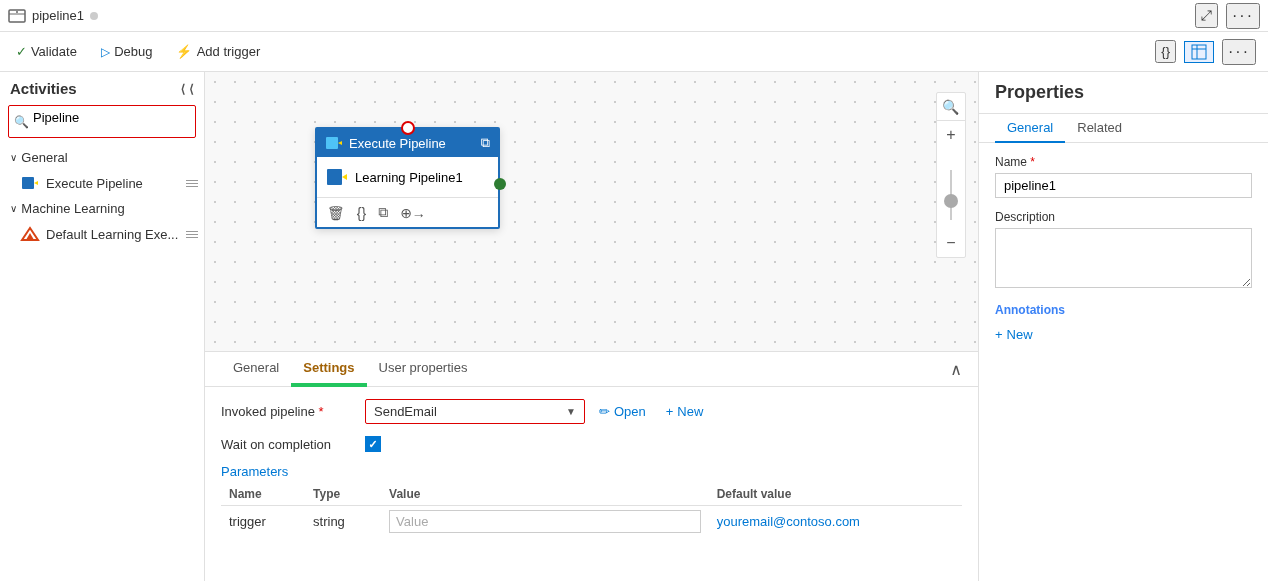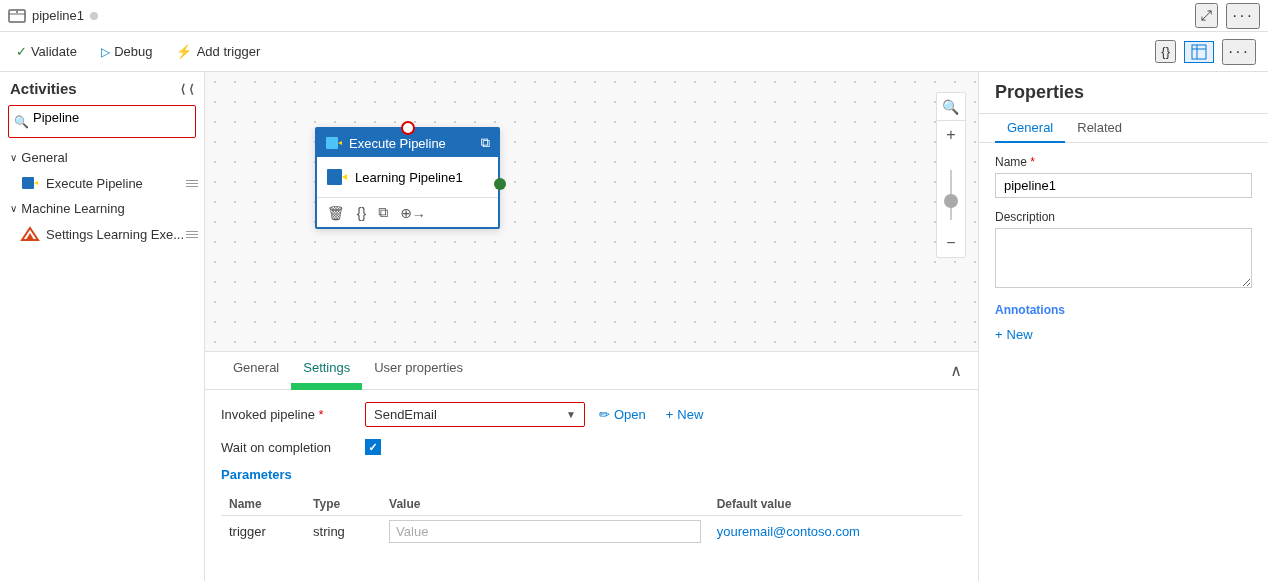--- a/index.html
+++ b/index.html
@@ -138,21 +138,21 @@
       height: 230px; display: flex; flex-direction: column;
     }
     .bottom-tabs {
       display: flex; align-items: center; padding: 0 16px;
       border-bottom: 1px solid #e0e0e0; justify-content: space-between;
     }
     .bottom-tab {
       padding: 8px 12px; cursor: pointer; font-size: 13px; color: #555;
       border-bottom: 2px solid transparent; margin-bottom: -1px;
     }
-    .bottom-tab.active { color: #0f766e; border-bottom: 7px solid #22c55e; font-weight: 400; }
+    .bottom-tab.active { color: #a16207; border-bottom: 4px solid #22c55e; font-weight: 700; }
     .collapse-btn { cursor: pointer; color: #555; font-size: 16px; }
 
     .bottom-content { padding: 12px 16px; flex: 1; overflow-y: auto; }
 
     
     .form-row {
       display: flex; align-items: center; margin-bottom: 12px; gap: 4px;
     }
     .form-label {
       min-width: 140px; font-size: 13px; color: #333;
@@ -176,21 +176,21 @@
     
     .checkbox-blue {
       width: 16px; height: 16px; background: #0078d4; border: none;
       display: inline-flex; align-items: center; justify-content: center;
       cursor: pointer;
     }
     .checkmark { color: #fff; font-size: 11px; font-weight: bold; }
 
     
     .params-section { margin-top: 4px; }
-    .params-title { font-size: 13px; font-weight: 700; color: #0078d4; margin-bottom: 11px; }
+    .params-title { font-size: 13px; font-weight: 400; color: #0078d4; margin-bottom: 4px; }
     .params-table { width: 100%; border-collapse: collapse; }
     .params-table th {
       text-align: left; font-size: 12px; font-weight: 600; color: #555;
       padding: 4px 8px; border-bottom: 1px solid #e0e0e0;
     }
     .params-table td {
       padding: 4px 8px; font-size: 13px; color: #333;
     }
     .value-input {
       border: 1px solid #ccc; padding: 3px 6px; font-size: 13px;
@@ -320,21 +320,21 @@
 
     <div class="category-header">
       <span style="font-size:10px;">∨</span>
       <span>Machine Learning</span>
     </div>
     <div class="activity-item">
       <svg class="activity-icon" viewBox="0 0 20 20">
         <polygon points="2,16 10,4 18,16" fill="none" stroke="#d84315" stroke-width="2"></polygon>
         <polygon points="6,16 10,9 14,16" fill="#d84315"></polygon>
       </svg>
-      <span class="activity-label">Settings Learning Exe...</span>
+      <span class="activity-label">Default Learning Exe...</span>
       <div class="activity-drag-handle">
         <div class="drag-line"></div>
         <div class="drag-line"></div>
         <div class="drag-line"></div>
       </div>
     </div>
   </div>
 
   <div style="flex:1; display:flex; flex-direction:column; overflow:hidden;">
 

